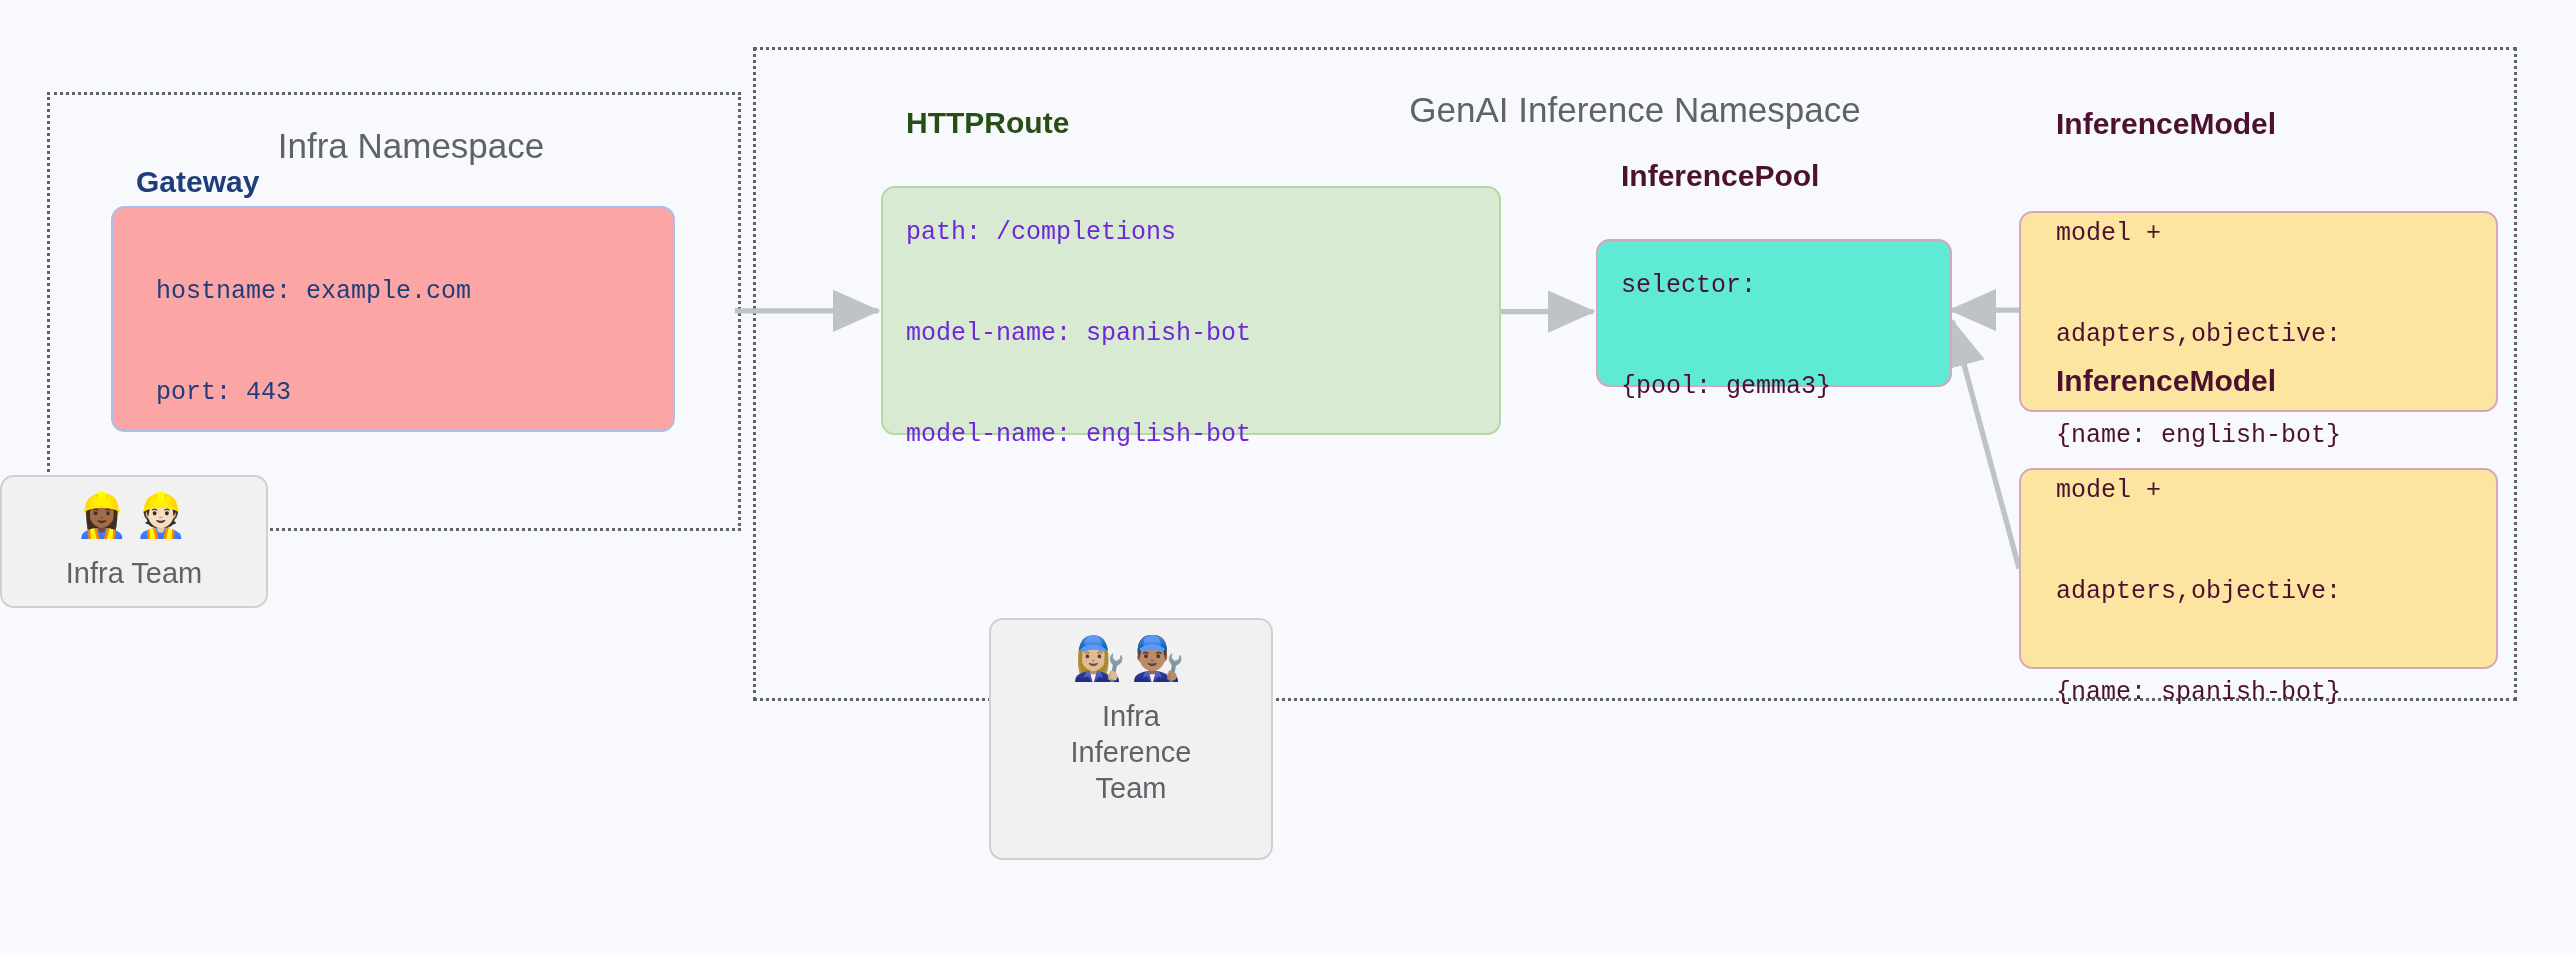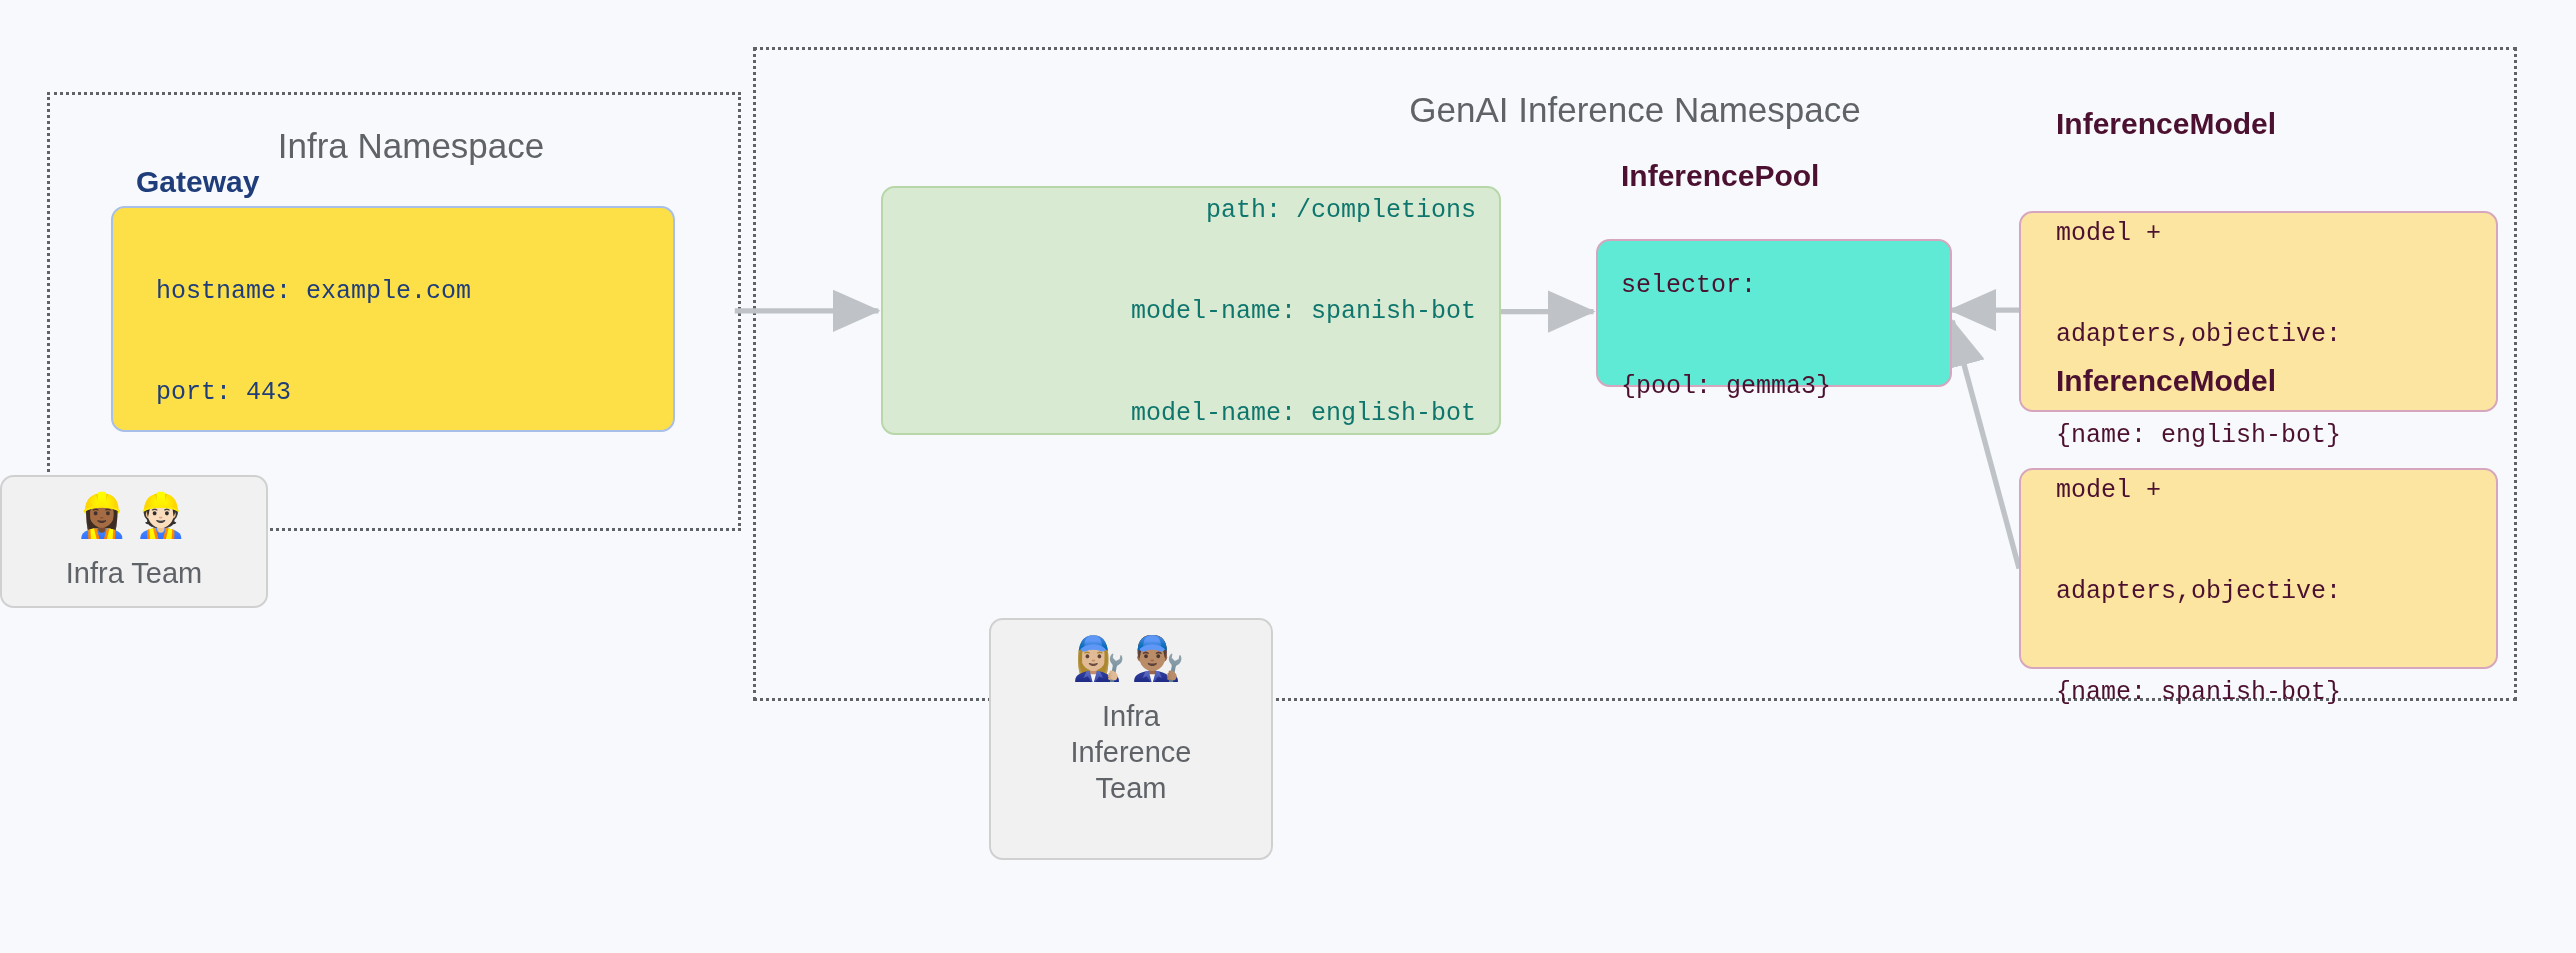--- a/index.html
+++ b/index.html
@@ -56,32 +56,32 @@
   }
   .node-lines {
     font-family: "Liberation Mono", monospace;
     font-size: 25px;
     line-height: 1.35;
     white-space: pre;
   }
   .node-line { white-space: pre; }
 
   .node--gateway {
-    background: #fde047;
+    background: #fca5a5;
     border-color: #a8bfe8;
   }
   .node--gateway .node-title { color: #1f3d7a; }
   .node--gateway .node-lines { color: #1f3d7a; margin-left: 20px; }
 
   .node--route {
     background: #d9ead3;
     border-color: #b7d7a8;
   }
   .node--route .node-title { color: #274e13; }
-  .node--route .node-lines { color: #0f766e; text-align: right; }
+  .node--route .node-lines { color: #6d28d9; }
 
   .node--pool {
     background: #5eead4;
     border-color: #d5a6bd;
   }
   .node--pool .node-title { color: #4c1130; }
   .node--pool .node-lines { color: #4c1130; }
 
   .node--model {
     background: #fce5a0;
@@ -166,20 +166,21 @@
 
   <div class="node node--gateway" style="left:111px; top:206px; width:564px; height:226px;">
     <div class="node-title">Gateway</div>
     <div class="node-lines">
       <div class="node-line">hostname: example.com</div>
       <div class="node-line">port: 443</div>
     </div>
   </div>
 
   <div class="node node--route" style="left:881px; top:186px; width:620px; height:249px;">
+    <div class="node-title">HTTPRoute</div>
     <div class="node-lines">
       <div class="node-line">path: /completions</div>
       <div class="node-line">model-name: spanish-bot</div>
       <div class="node-line">model-name: english-bot</div>
     </div>
   </div>
 
   <div class="node node--pool" style="left:1596px; top:239px; width:356px; height:148px;">
     <div class="node-title">InferencePool</div>
     <div class="node-lines">

